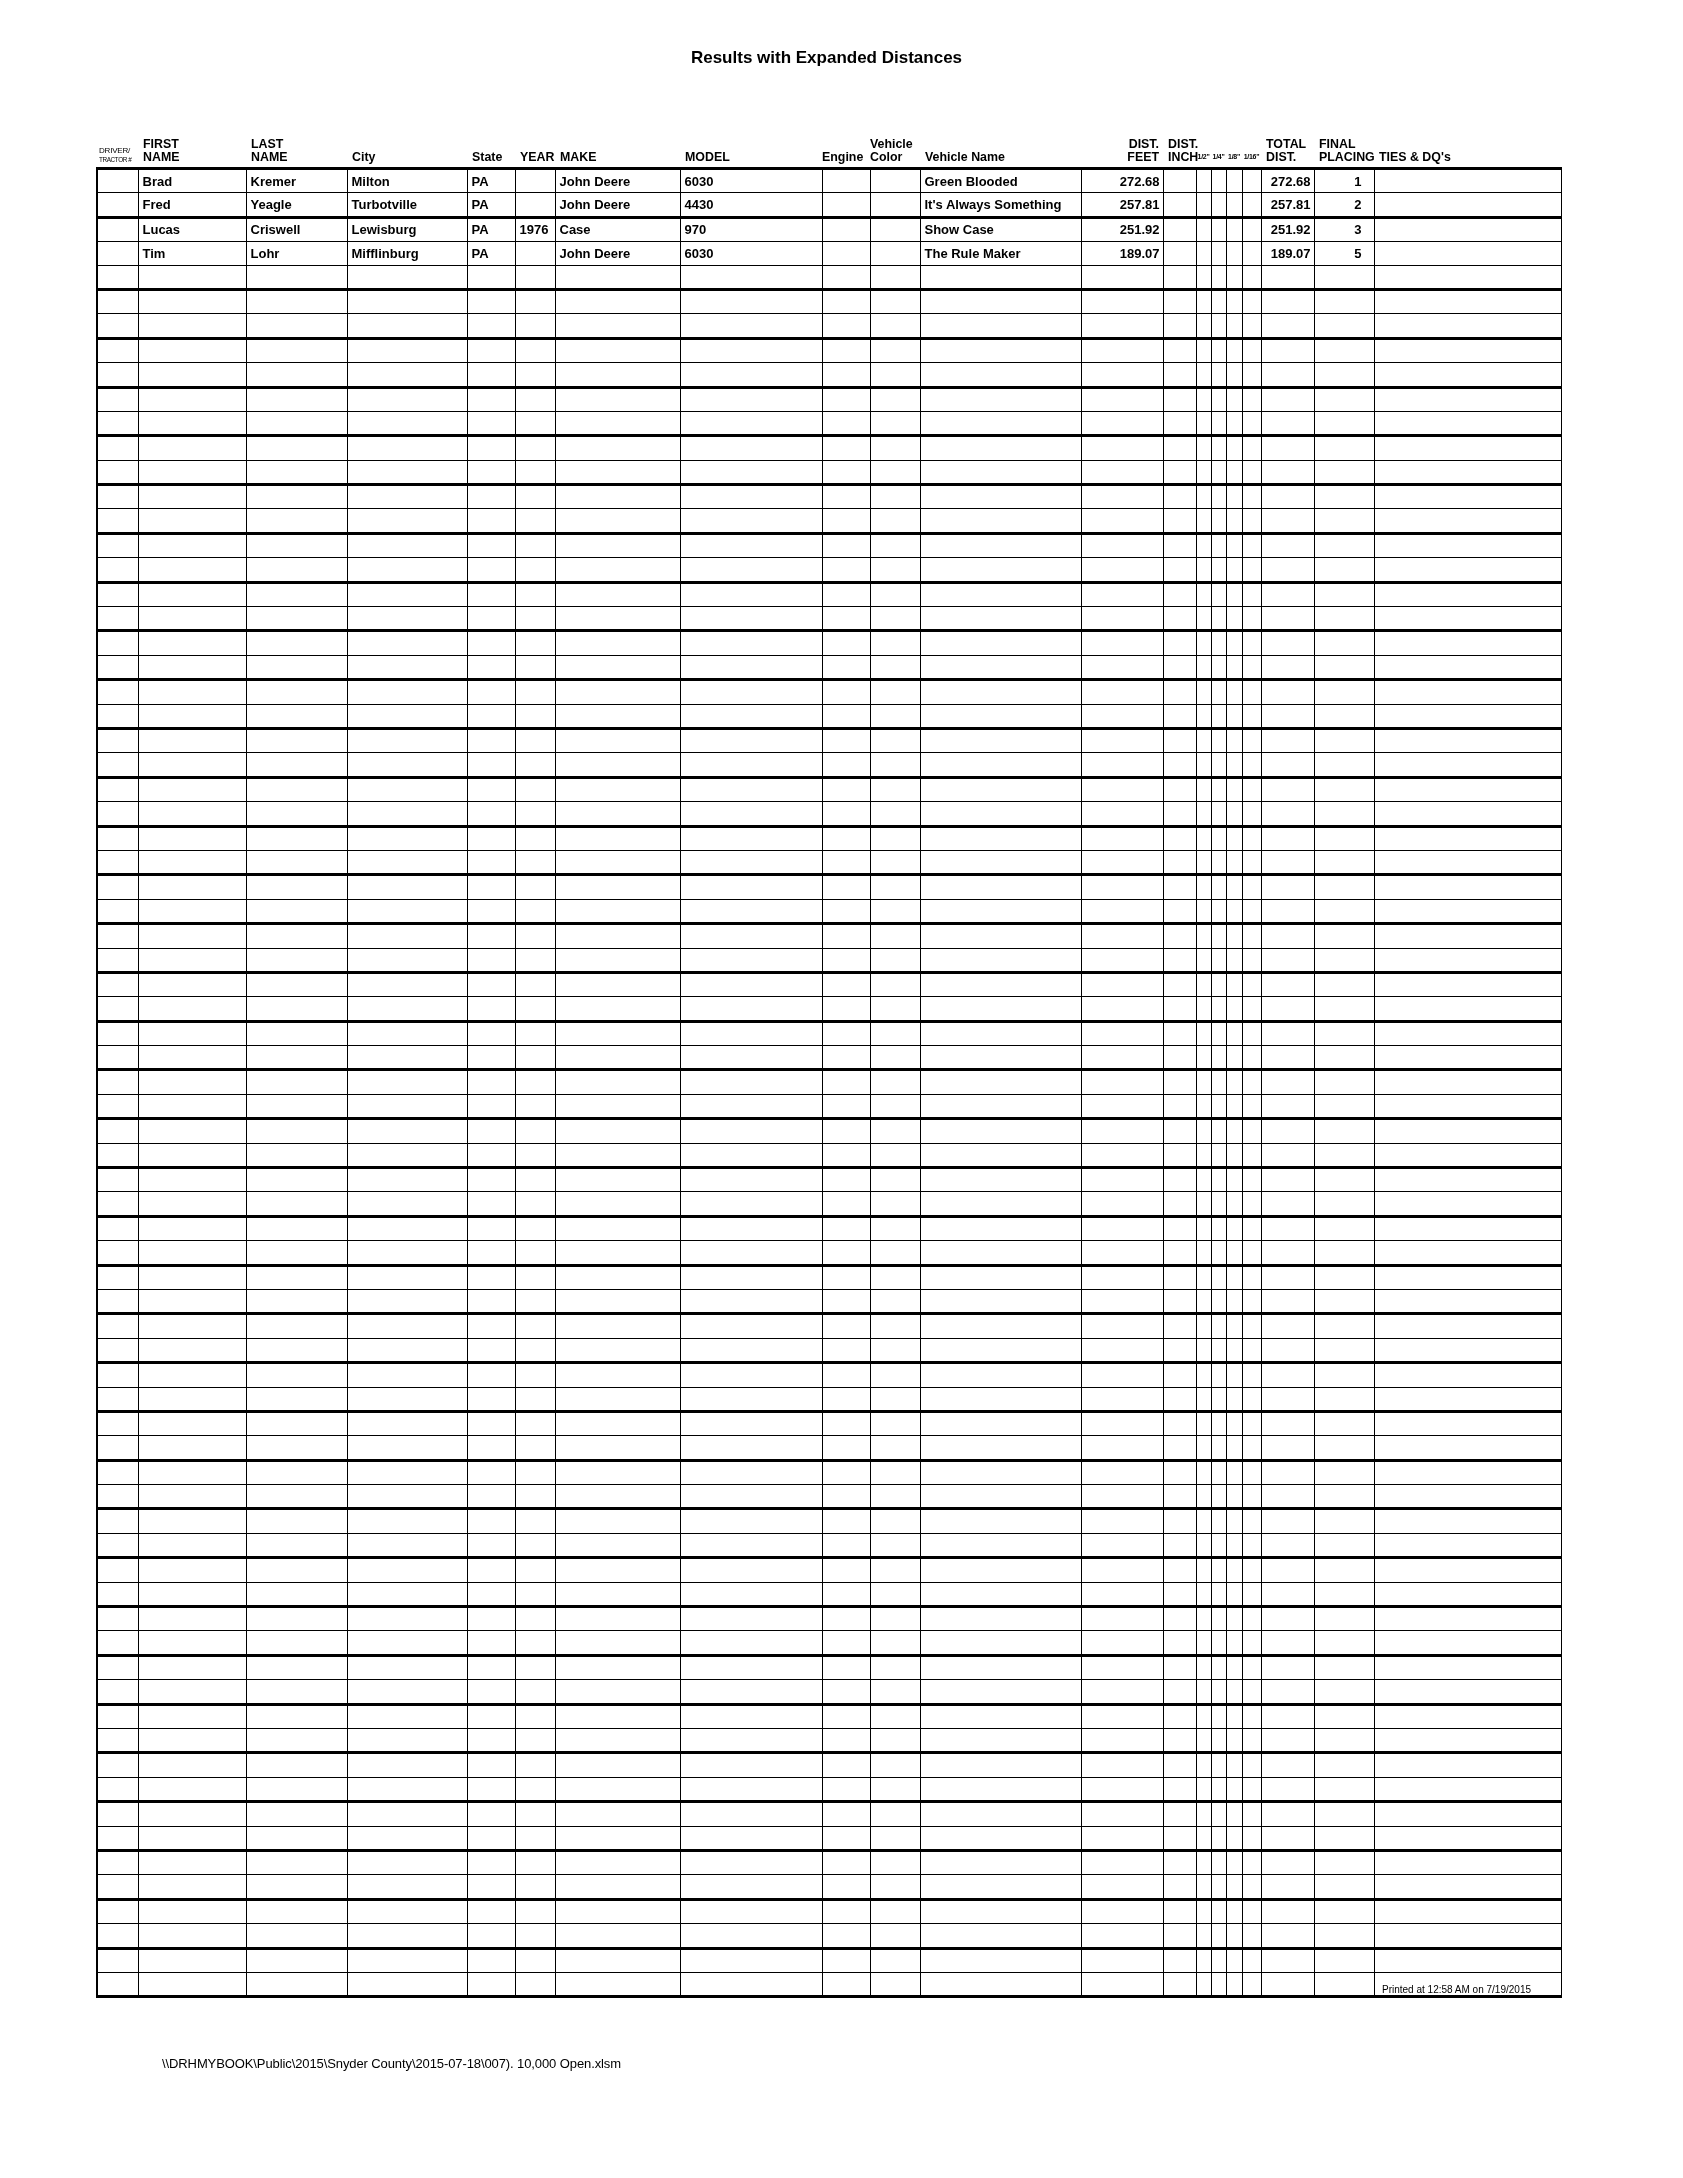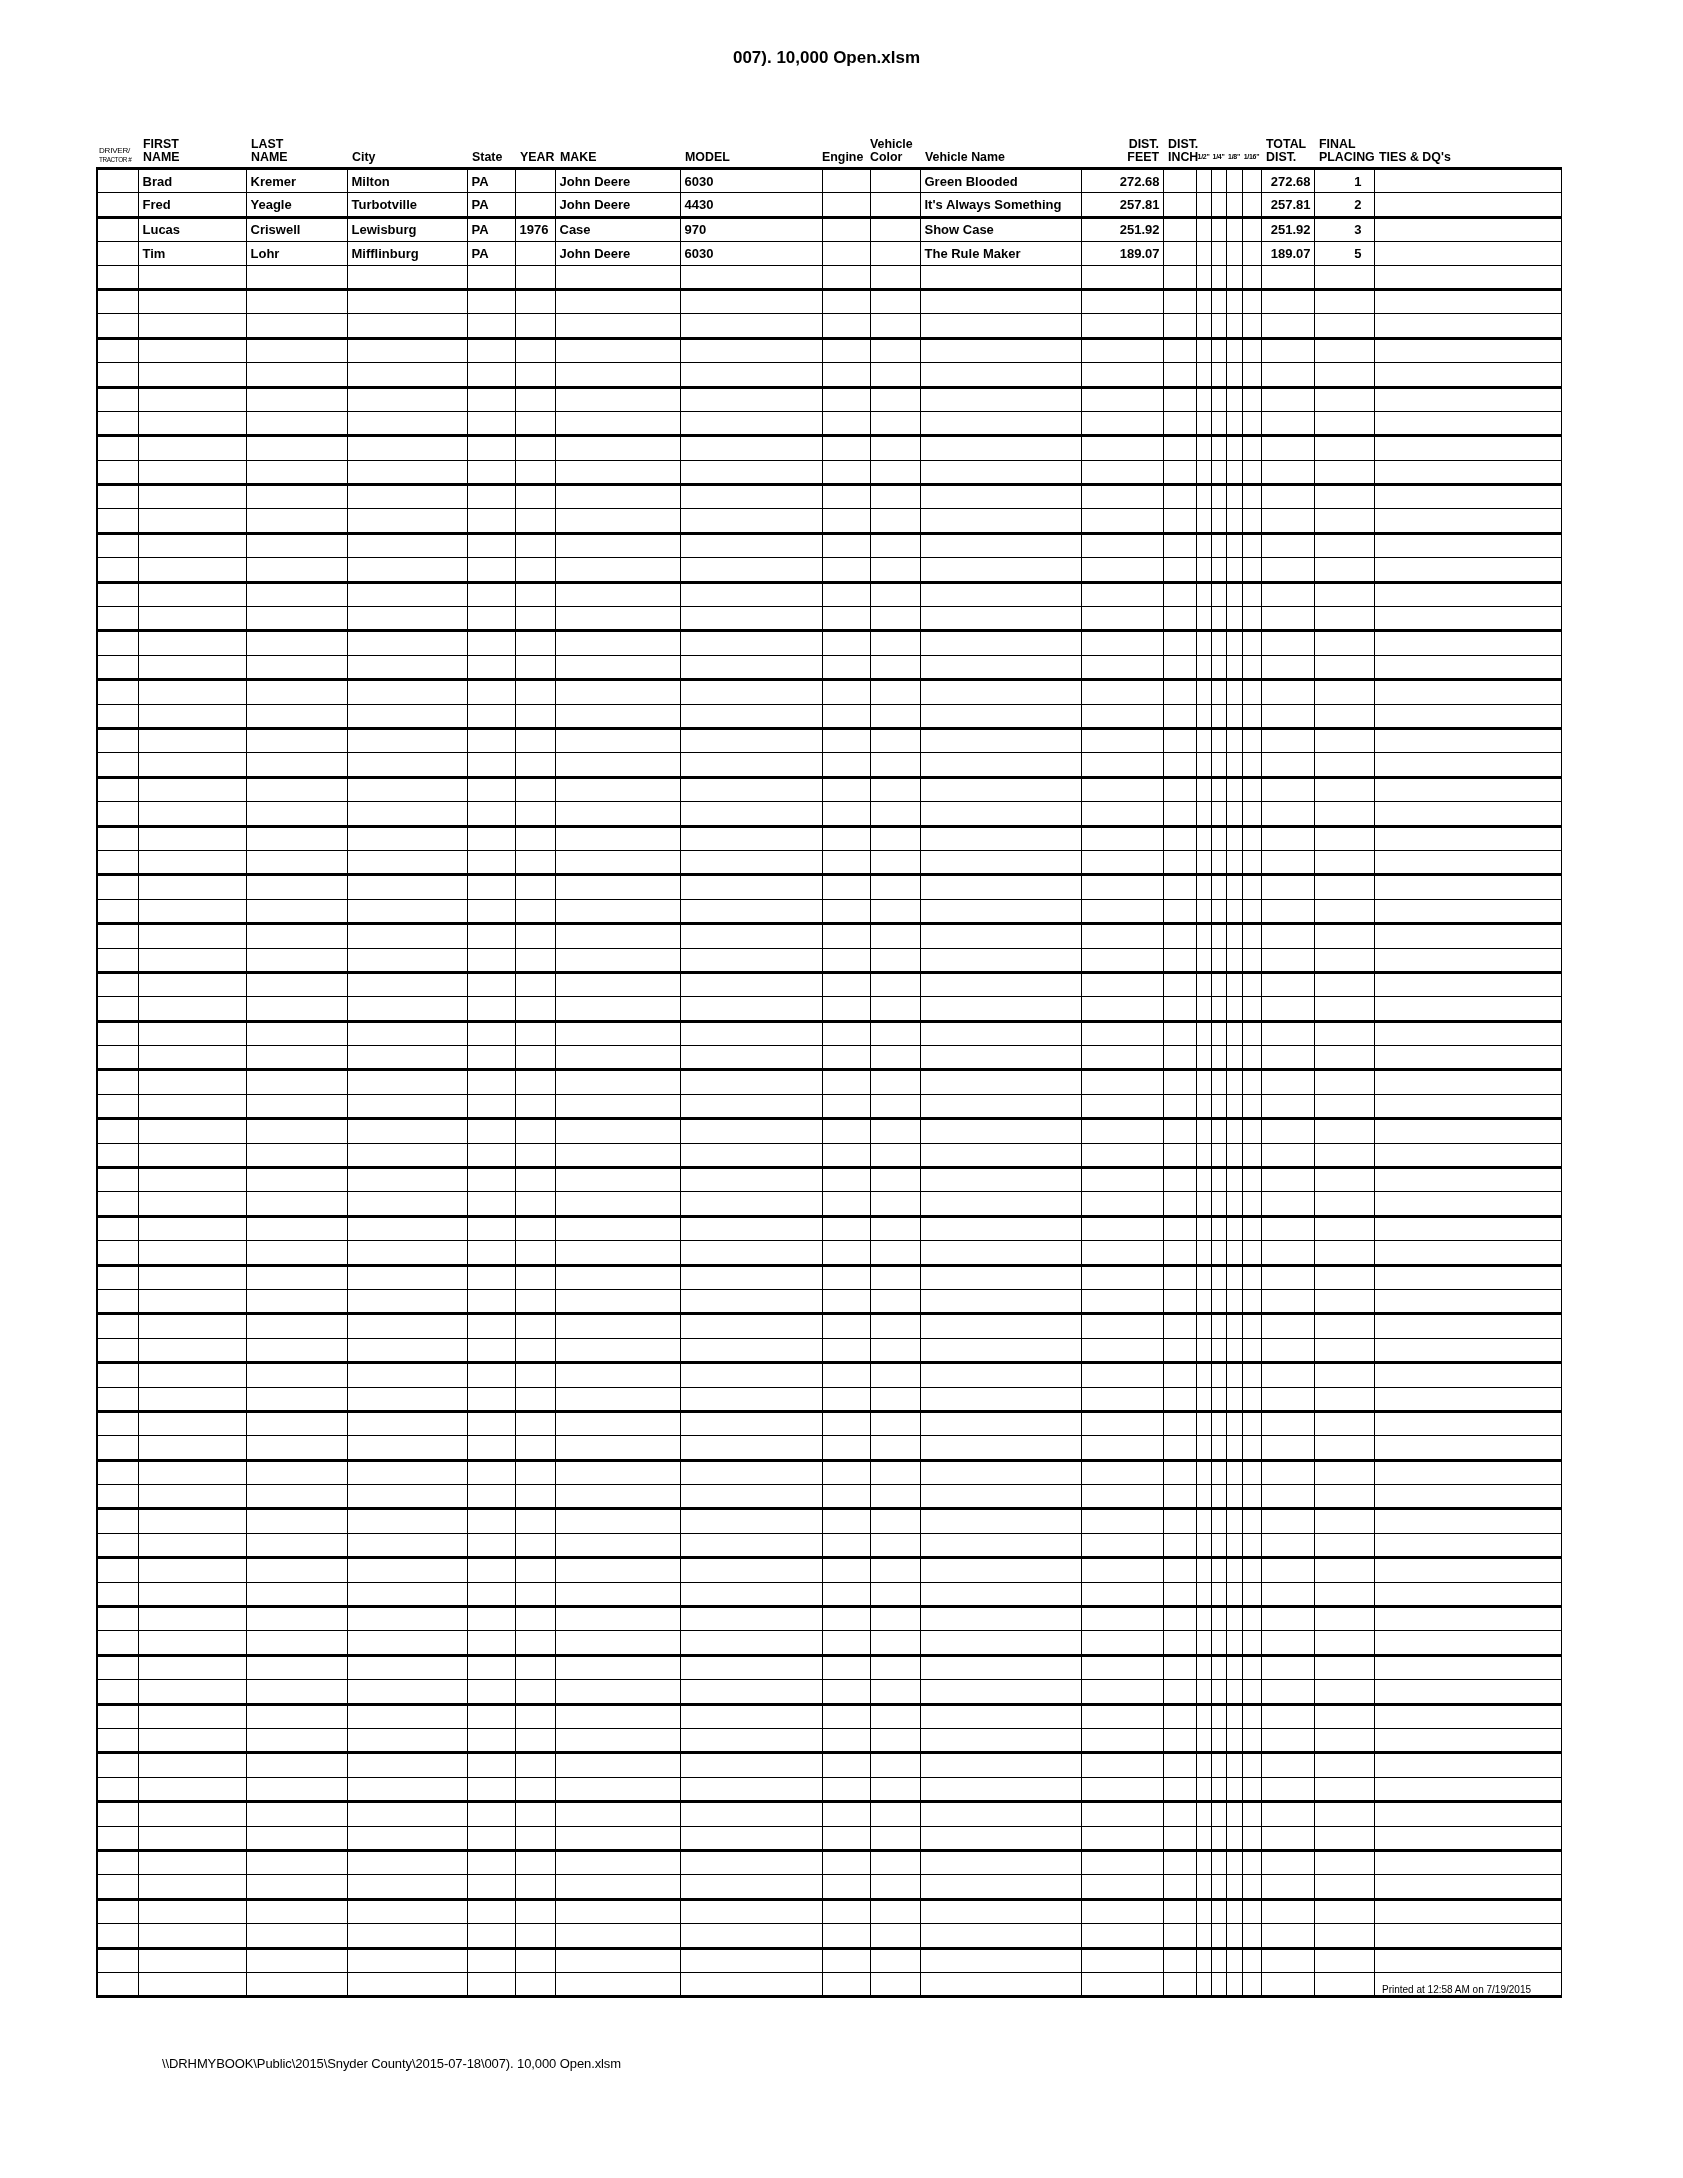--- a/index.html
+++ b/index.html
@@ -42,21 +42,21 @@
   .footer-right{
     position:absolute;right:152px;top:1984px;font-size:10px;
   }
 </style>
 </head>
 <body>
 
 <div class="page">
 
   <div class="title-block">
-    <div>007). 10,000 Open.xlsm</div>
+    <div>Results with Expanded Distances</div>
   </div>
 
   <table class="report">
     <colgroup>
       <col style="width:41px">
         <col style="width:108px">
         <col style="width:101px">
       <col style="width:120px">
         <col style="width:48px">
         <col style="width:40px">

